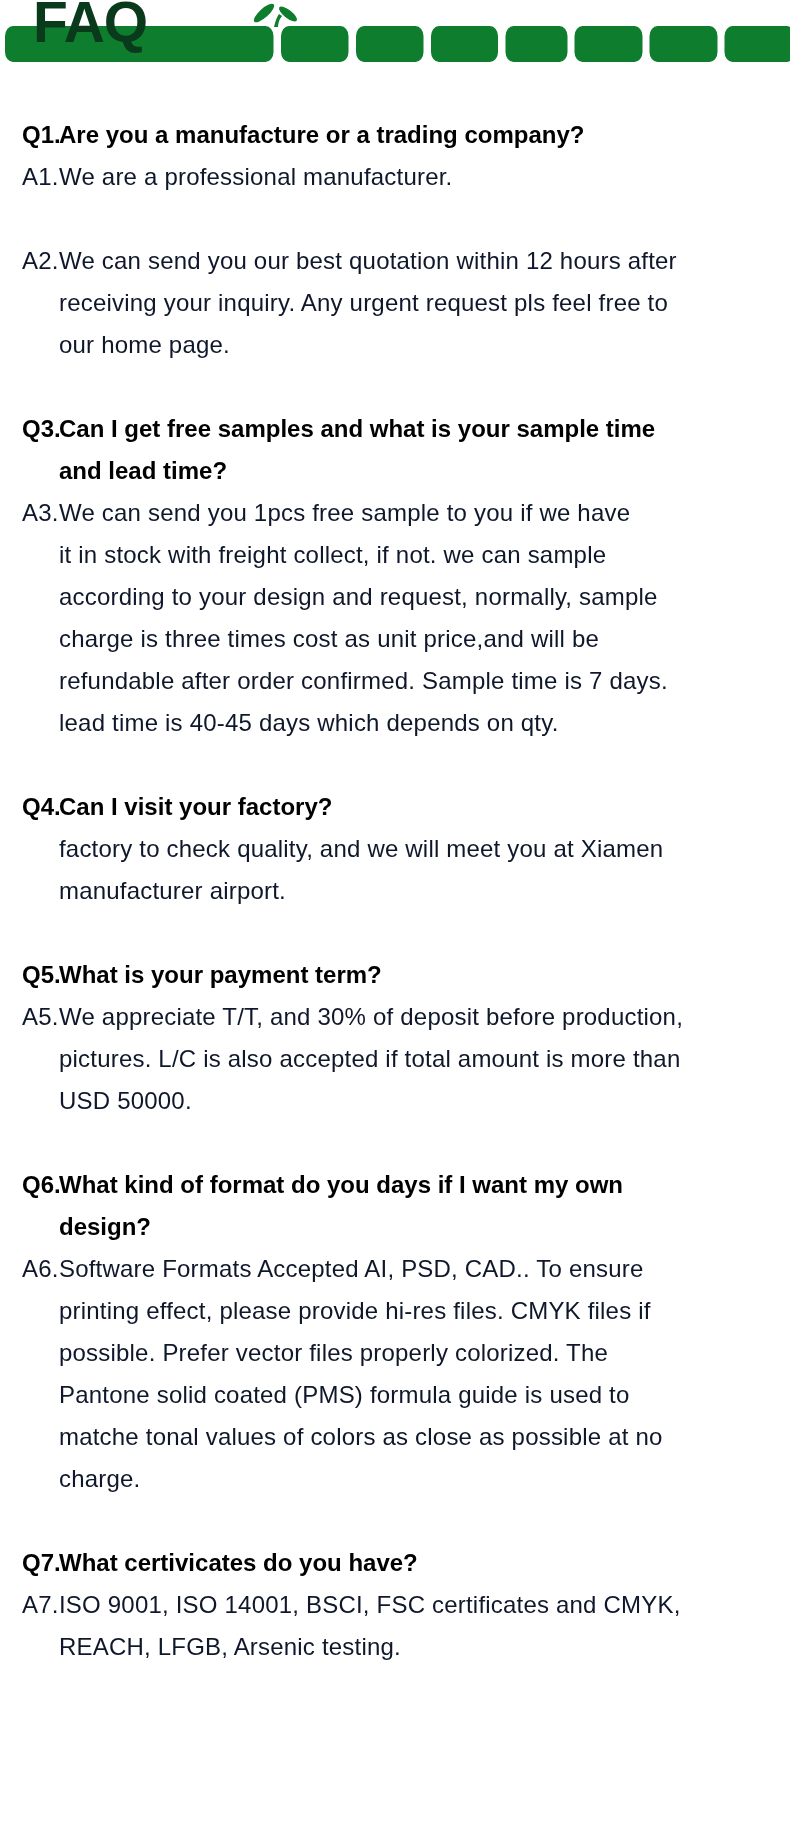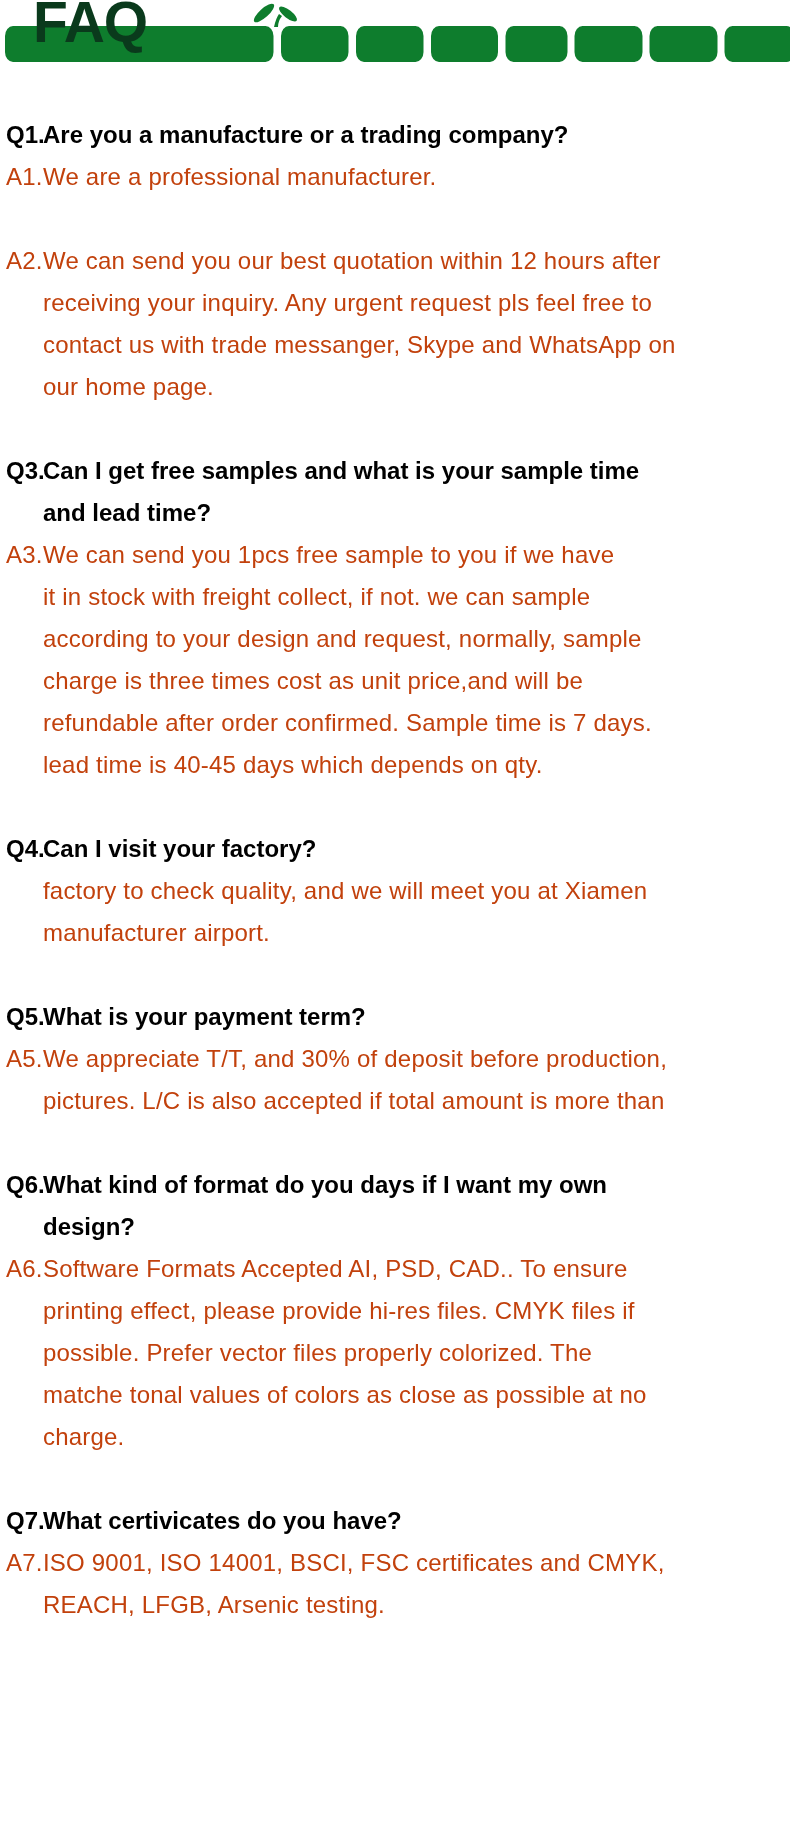--- a/index.html
+++ b/index.html
@@ -10,26 +10,26 @@
   
   .banner{position:relative;width:725px;height:70px;}
   .banner svg{display:block;}
   .faq-title{
     position:absolute;left:33px;top:-6px;
     font-size:57px;font-weight:800;letter-spacing:-1px;
     color:#0a3a1c;line-height:1;
   }
   
   .faq{margin-top:44px;padding:0 10px 0 6px;}
-  .block{margin:0;}
+  .block{margin:16px;}
   .block + .block{margin-top:42px;}
   .line{
     position:relative;padding-left:37px;
     height:42px;line-height:42px;white-space:nowrap;
-    font-size:24px;color:#c2410c;letter-spacing:0.2px;
+    font-size:24px;color:#0f172a;letter-spacing:0.2px;
   }
   .line .label{position:absolute;left:0;top:0;}
   .line.q{font-weight:bold;color:#000;letter-spacing:0;}
 </style>
 </head>
 <body>
 
 <div class="banner">
   <svg width="790" height="70" viewBox="0 0 790 70" aria-hidden="true">
     <g fill="#0e7d2d">
@@ -66,23 +66,20 @@
     </div>
   </div>
 
   <div class="block">
     <div class="line a">
       <span class="label">A2.</span>
       <span>We can send you our best quotation within 12 hours after</span>
     </div>
     <div class="line a">
       <span>receiving your inquiry. Any urgent request pls feel free to</span>
-    </div>
-    <div class="line a">
-      <span>contact us with trade messanger, Skype and WhatsApp on</span>
     </div>
     <div class="line a">
       <span>our home page.</span>
     </div>
   </div>
 
   <div class="block">
     <div class="line q">
       <span class="label">Q3.</span>
       <span>Can I get free samples and what is your sample time</span>
@@ -129,39 +126,45 @@
       <span class="label">Q5.</span>
       <span>What is your payment term?</span>
     </div>
     <div class="line a">
       <span class="label">A5.</span>
       <span>We appreciate T/T, and 30% of deposit before production,</span>
     </div>
     <div class="line a">
       <span>pictures. L/C is also accepted if total amount is more than</span>
     </div>
+    <div class="line a">
+      <span>USD 50000.</span>
+    </div>
   </div>
 
   <div class="block">
     <div class="line q">
       <span class="label">Q6.</span>
       <span>What kind of format do you days if I want my own</span>
     </div>
     <div class="line q">
       <span>design?</span>
     </div>
     <div class="line a">
       <span class="label">A6.</span>
       <span>Software Formats Accepted AI, PSD, CAD.. To ensure</span>
     </div>
     <div class="line a">
       <span>printing effect, please provide hi-res files. CMYK files if</span>
     </div>
     <div class="line a">
       <span>possible. Prefer vector files properly colorized. The</span>
+    </div>
+    <div class="line a">
+      <span>Pantone solid coated (PMS) formula guide is used to</span>
     </div>
     <div class="line a">
       <span>matche tonal values of colors as close as possible at no</span>
     </div>
     <div class="line a">
       <span>charge.</span>
     </div>
   </div>
 
   <div class="block">

